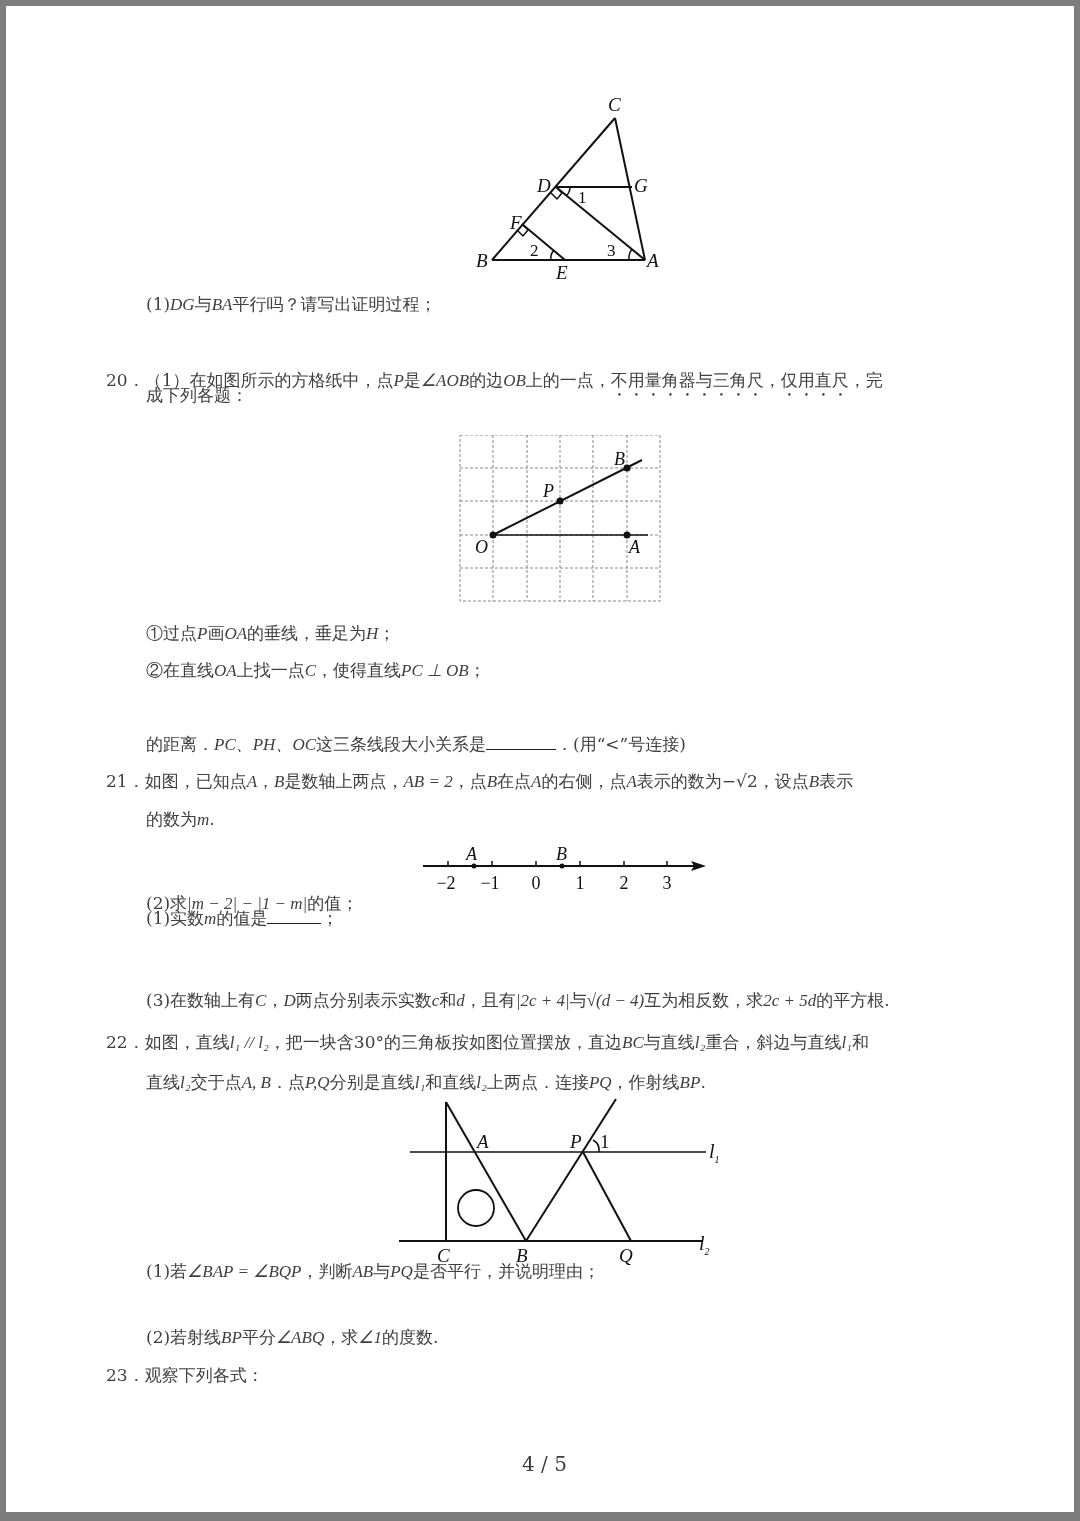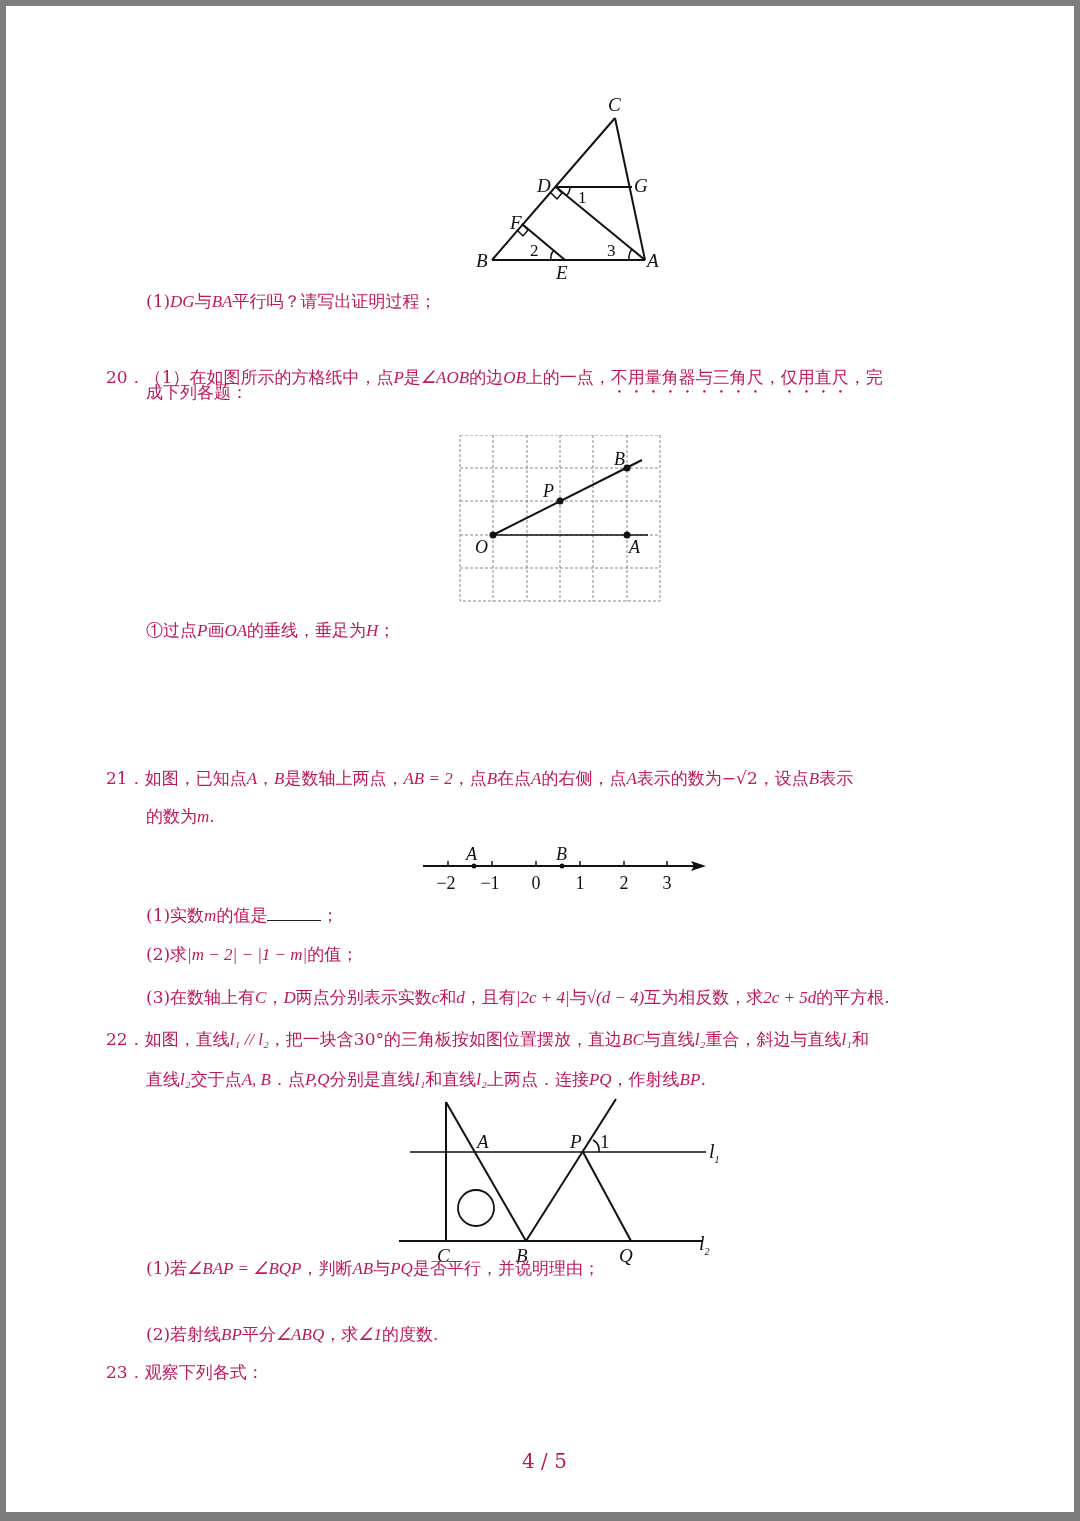--- a/index.html
+++ b/index.html
@@ -4,21 +4,21 @@
 <style>
   html, body { margin: 0; padding: 0; }
   body {
     width: 1080px; height: 1521px; background: #7d7d7d; position: relative; overflow: hidden;
     font-family: "DejaVu Serif", "Liberation Serif", serif;
   }
   .page {
     position: absolute; left: 6px; top: 6px; width: 1068px; height: 1506px; background: #ffffff;
   }
   .line {
-    position: absolute; font-size: 17px; color: #be185d; white-space: nowrap; line-height: 22px;
+    position: absolute; font-size: 17px; color: #404040; white-space: nowrap; line-height: 28px;
   }
   .it { font-style: italic; font-family: "Liberation Serif", serif; }
   .blank { display: inline-block; border-bottom: 1px solid #222; height: 16px; vertical-align: baseline; }
   .dotted { text-emphasis: dot; -webkit-text-emphasis: dot; text-emphasis-position: under; margin-top: 44px; -webkit-text-emphasis-position: under; }
   svg text { font-family: "Liberation Serif", serif; font-style: italic; fill: #111; }
   svg text.up { font-style: normal; }
   .fig { position: absolute; }
 </style>
 </head>
 <body>
@@ -87,20 +87,26 @@
     </g>
     <text x="473" y="553" font-size="18">O</text>
     <text x="627" y="553" font-size="18">A</text>
     <text x="612" y="465" font-size="18">B</text>
     <text x="541" y="497" font-size="18">P</text>
   </svg>
 
   <div class="line" style="left:140px;top:613px">
     <span>①过点</span><span class="it">P</span><span>画</span><span class="it">OA</span><span>的垂线，垂足为</span><span class="it">H</span><span>；</span>
   </div>
+  <div class="line" style="left:140px;top:650px">
+    <span>②在直线</span><span class="it">OA</span><span>上找一点</span><span class="it">C</span><span>，使得直线</span><span class="it">PC ⊥ OB</span><span>；</span>
+  </div>
+  <div class="line" style="left:140px;top:724px">
+    <span>的距离．</span><span class="it">PC、PH、OC</span><span>这三条线段大小关系是</span><span class="blank" style="width:70px"></span><span>．(用“&lt;”号连接)</span>
+  </div>
 
   <div class="line" style="left:100px;top:761px">
     <span>21．</span><span>如图，已知点</span><span class="it">A</span><span>，</span><span class="it">B</span><span>是数轴上两点，</span><span class="it">AB = 2</span><span>，点</span><span class="it">B</span><span>在点</span><span class="it">A</span><span>的右侧，点</span><span class="it">A</span><span>表示的数为</span><span>−√2</span><span>，设点</span><span class="it">B</span><span>表示</span>
   </div>
   <div class="line" style="left:140px;top:799px">
     <span>的数为</span><span class="it">m</span><span>.</span>
   </div>
 
   <svg class="fig" style="left:410px;top:834px" width="300" height="56" viewBox="410 834 300 56">
     <line x1="417" y1="860" x2="690" y2="860" stroke="#111" stroke-width="2"></line>
@@ -123,21 +129,21 @@
       <text class="up" x="530" y="883">0</text>
       <text class="up" x="574" y="883">1</text>
       <text class="up" x="618" y="883">2</text>
       <text class="up" x="661" y="883">3</text>
     </g>
   </svg>
 
   <div class="line" style="left:140px;top:898px">
     <span>(1)实数</span><span class="it">m</span><span>的值是</span><span class="blank" style="width:54px"></span><span>；</span>
   </div>
-  <div class="line" style="left:140px;top:937px">
+  <div class="line" style="left:140px;top:883px">
     <span>(2)求</span><span class="it">|m − 2| − |1 − m|</span><span>的值；</span>
   </div>
   <div class="line" style="left:140px;top:980px">
     <span>(3)在数轴上有</span><span class="it">C</span><span>，</span><span class="it">D</span><span>两点分别表示实数</span><span class="it">c</span><span>和</span><span class="it">d</span><span>，且有</span><span class="it">|2c + 4|</span><span>与</span><span class="it">√(d − 4)</span><span>互为相反数，求</span><span class="it">2c + 5d</span><span>的平方根.</span>
   </div>
 
   <div class="line" style="left:100px;top:1022px">
     <span>22．</span><span>如图，直线</span><span class="it">l₁ // l₂</span><span>，把一块含30°的三角板按如图位置摆放，直边</span><span class="it">BC</span><span>与直线</span><span class="it">l₂</span><span>重合，斜边与直线</span><span class="it">l₁</span><span>和</span>
   </div>
   <div class="line" style="left:140px;top:1062px">

